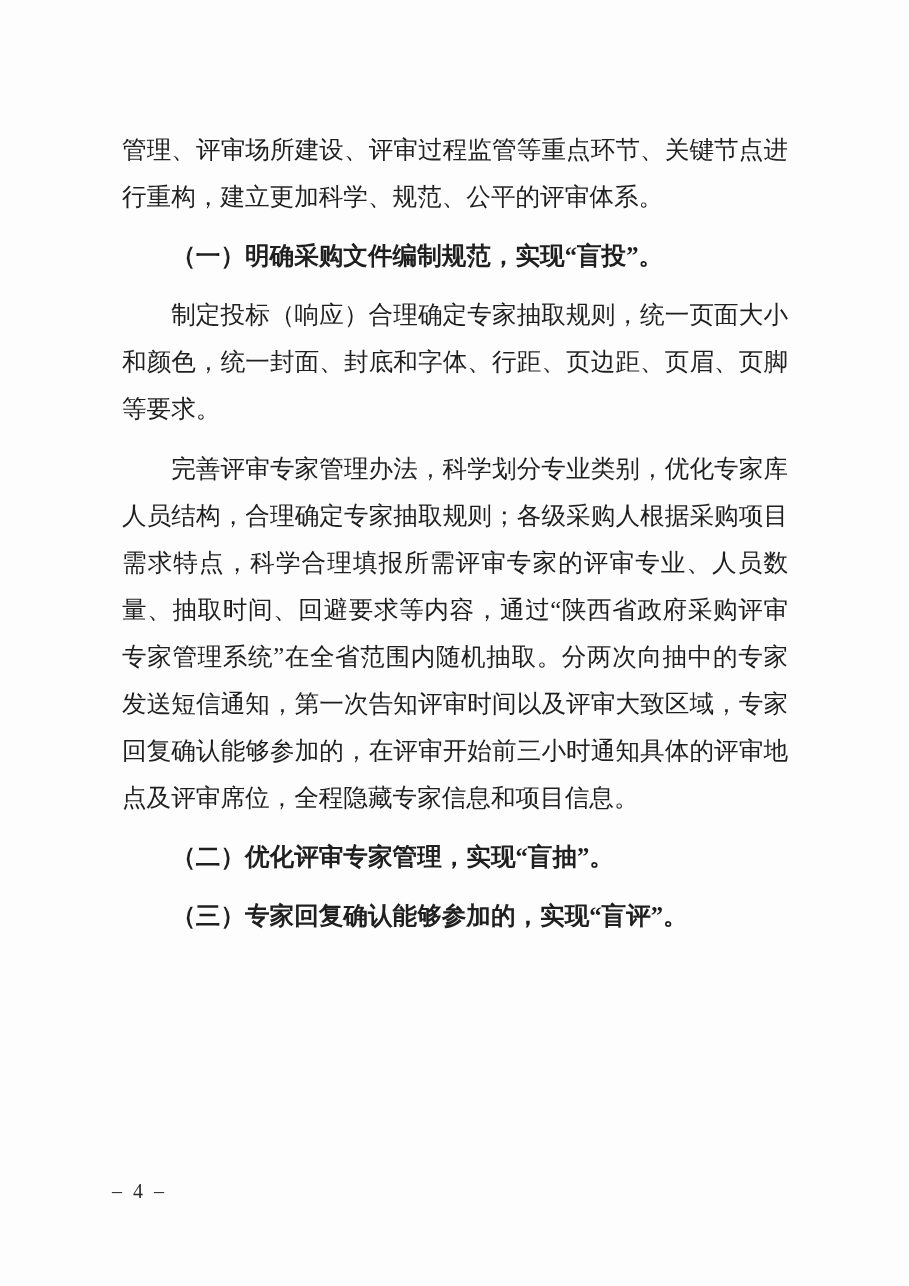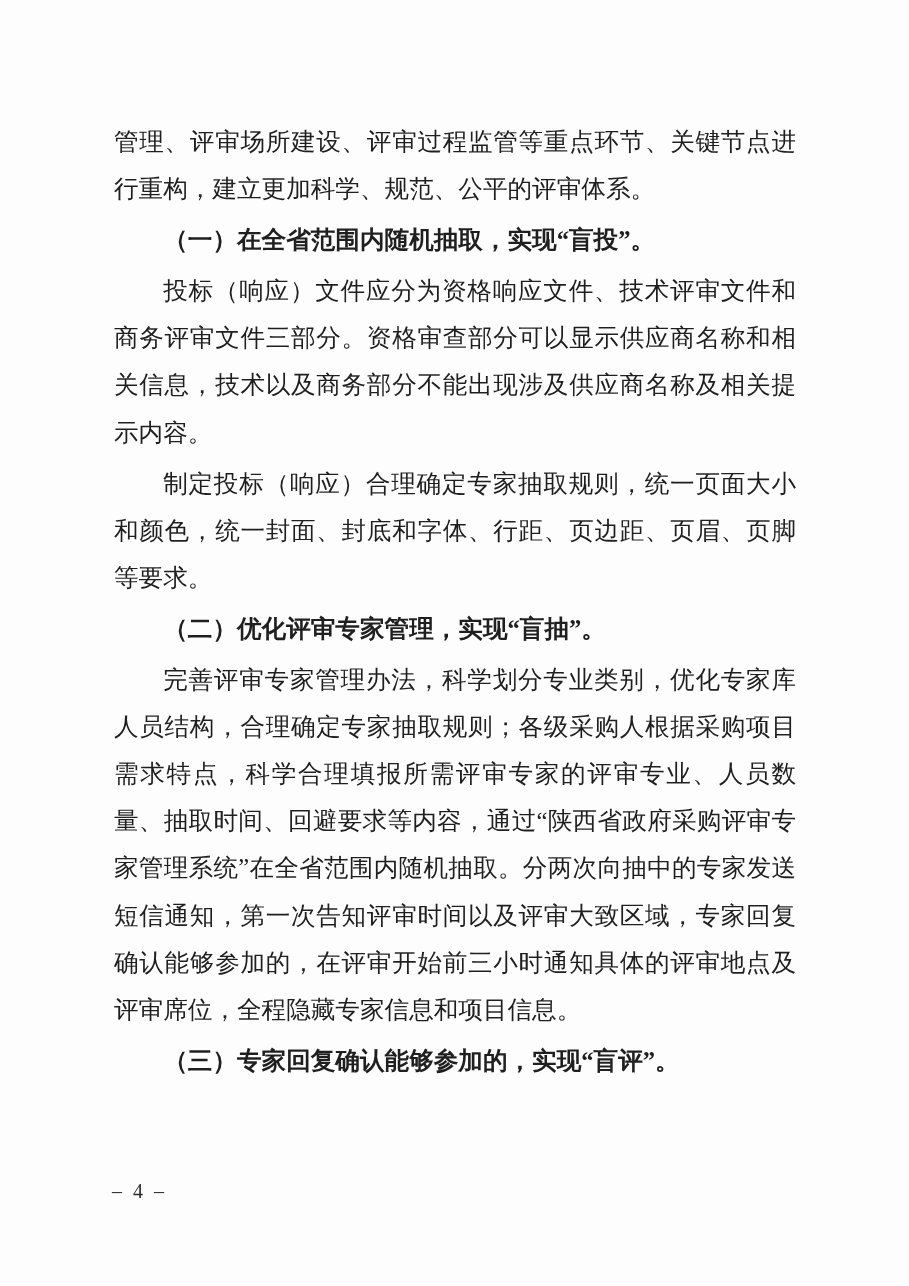--- a/index.html
+++ b/index.html
@@ -20,21 +20,21 @@
     top: 114px;
     width: 690px;
     font-family: "Liberation Serif", "DejaVu Serif", serif;
     font-size: 24.6px;
     line-height: 47.1px;
     color: #1f1f1f;
     text-align: justify;
     text-justify: inter-character;
   }
   .para {
-    margin: 4px;
+    margin: 12px;
     padding: 0;
     text-indent: 2em;
   }
   .para.no-indent {
     text-indent: 0;
   }
   .para.heading {
     font-weight: 700;
   }
   .page-footer {
@@ -46,22 +46,21 @@
     letter-spacing: 3px;
     color: #2a2a2a;
   }
 </style>
 </head>
 <body>
 
 <div class="page">
   <main class="text-block">
     <p class="para no-indent">管理、评审场所建设、评审过程监管等重点环节、关键节点进行重构，建立更加科学、规范、公平的评审体系。</p>
-    <p class="para heading">（一）在全省范围内随机抽取，实现“盲投”。</p>
-    <p class="para">投标（响应）文件应分为资格响应文件、技术评审文件和商务评审文件三部分。资格审查部分可以显示供应商名称和相关信息，技术以及商务部分不能出现涉及供应商名称及相关提示内容。</p>
+    <p class="para heading">（一）明确采购文件编制规范，实现“盲投”。</p>
     <p class="para">制定投标（响应）合理确定专家抽取规则，统一页面大小和颜色，统一封面、封底和字体、行距、页边距、页眉、页脚等要求。</p>
+    <p class="para">完善评审专家管理办法，科学划分专业类别，优化专家库人员结构，合理确定专家抽取规则；各级采购人根据采购项目需求特点，科学合理填报所需评审专家的评审专业、人员数量、抽取时间、回避要求等内容，通过“陕西省政府采购评审专家管理系统”在全省范围内随机抽取。分两次向抽中的专家发送短信通知，第一次告知评审时间以及评审大致区域，专家回复确认能够参加的，在评审开始前三小时通知具体的评审地点及评审席位，全程隐藏专家信息和项目信息。</p>
     <p class="para heading">（二）优化评审专家管理，实现“盲抽”。</p>
-    <p class="para">完善评审专家管理办法，科学划分专业类别，优化专家库人员结构，合理确定专家抽取规则；各级采购人根据采购项目需求特点，科学合理填报所需评审专家的评审专业、人员数量、抽取时间、回避要求等内容，通过“陕西省政府采购评审专家管理系统”在全省范围内随机抽取。分两次向抽中的专家发送短信通知，第一次告知评审时间以及评审大致区域，专家回复确认能够参加的，在评审开始前三小时通知具体的评审地点及评审席位，全程隐藏专家信息和项目信息。</p>
     <p class="para heading">（三）专家回复确认能够参加的，实现“盲评”。</p>
   </main>
 
   <footer class="page-footer">– 4 –</footer>
 </div>
 
 </body></html>

